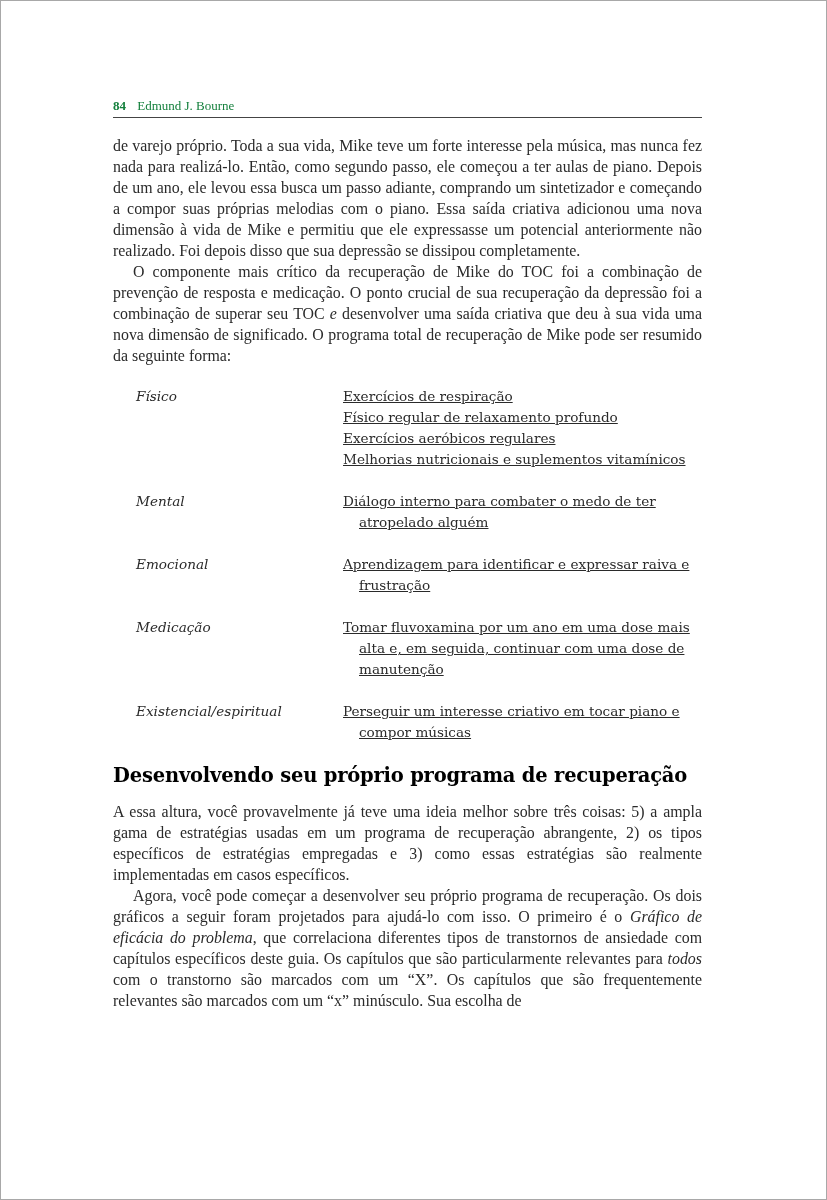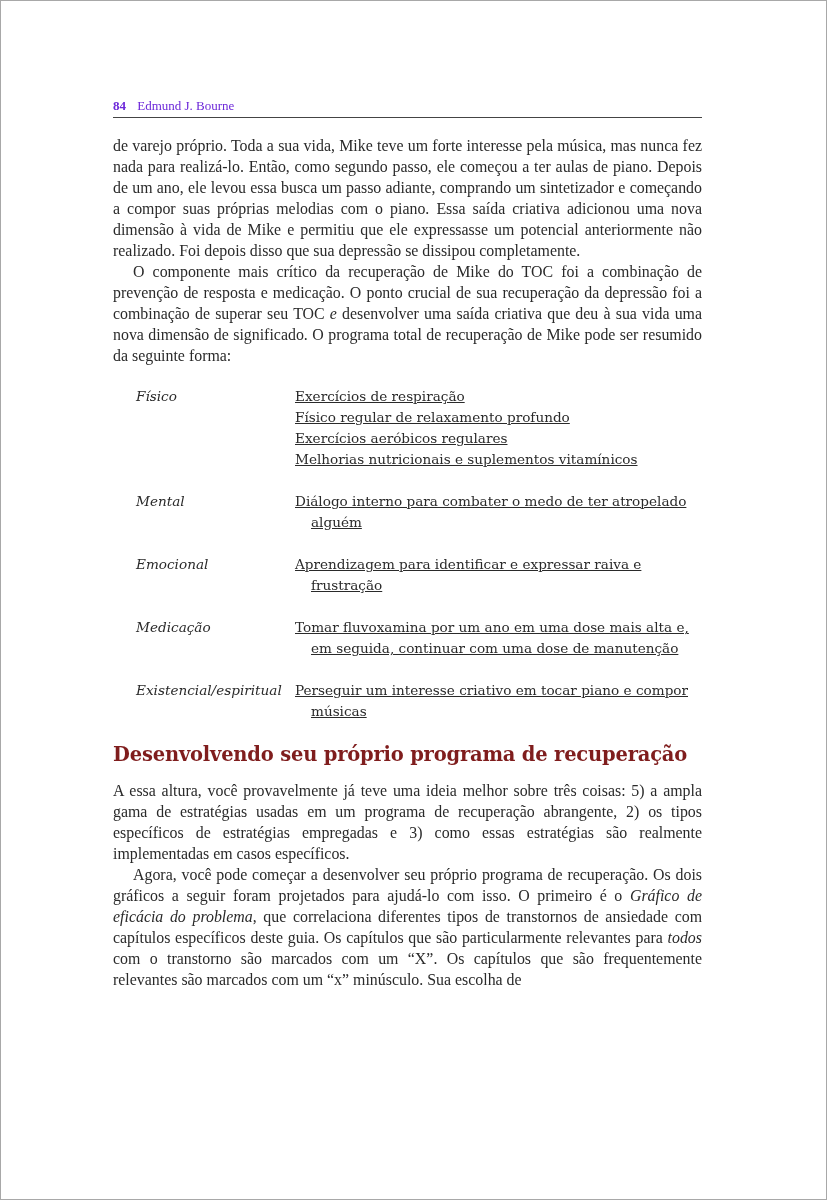--- a/index.html
+++ b/index.html
@@ -6,38 +6,38 @@
     body { width:827px; height:1200px; position:relative; overflow:hidden; }
     .page {
       position:absolute; left:0; top:0; width:825px; height:1198px;
       border:1px solid #a8a8a8; background:#fff;
     }
     .content {
       position:absolute; left:112px; top:96px; width:589px;
       font-family:"DejaVu Serif", serif; color:#2a2a2a;
     }
     .running-head {
-      font-family:"Liberation Serif", serif; font-size:13px; color:#6d28d9;
+      font-family:"Liberation Serif", serif; font-size:13px; color:#15803d;
       border-bottom:1.3px solid #444; padding-bottom:3px; height:17px; line-height:17px;
     }
     .running-head .pgnum { font-weight:bold; margin-right:8px; }
     .body-text {
       font-family:"Liberation Serif", serif;
       font-size:15.9px; line-height:21px; text-align:justify; margin:0;
     }
     .p1 { margin-top:17px; }
     .indent { text-indent:20px; }
     .list { margin-top:20px; font-family:"DejaVu Serif", serif; font-size:13.6px; line-height:21px; }
-    .row { display:flex; margin-bottom:21px; }
+    .row { display:flex; margin-bottom:21px;gap:48px; }
     .row .cat { width:159px; flex:none; font-style:italic; padding-left:23px; }
     .row .items { flex:1;text-decoration:underline; }
     .row .item { display:block; padding-left:16px; text-indent:-16px; }
     h2 {
       font-family:"DejaVu Serif", serif; font-weight:bold; font-size:19.5px;
-      margin:14px 0 14px 0; color:#7f1d1d; letter-spacing:-0.2px;
+      margin:14px 0 14px 0; color:#000000; letter-spacing:-0.2px;
     }
     em { font-style:italic; }
   </style>
 </head>
 <body>
 
 <div class="page">
   <div class="content">
     <div class="running-head">
       <span class="pgnum">84</span>

